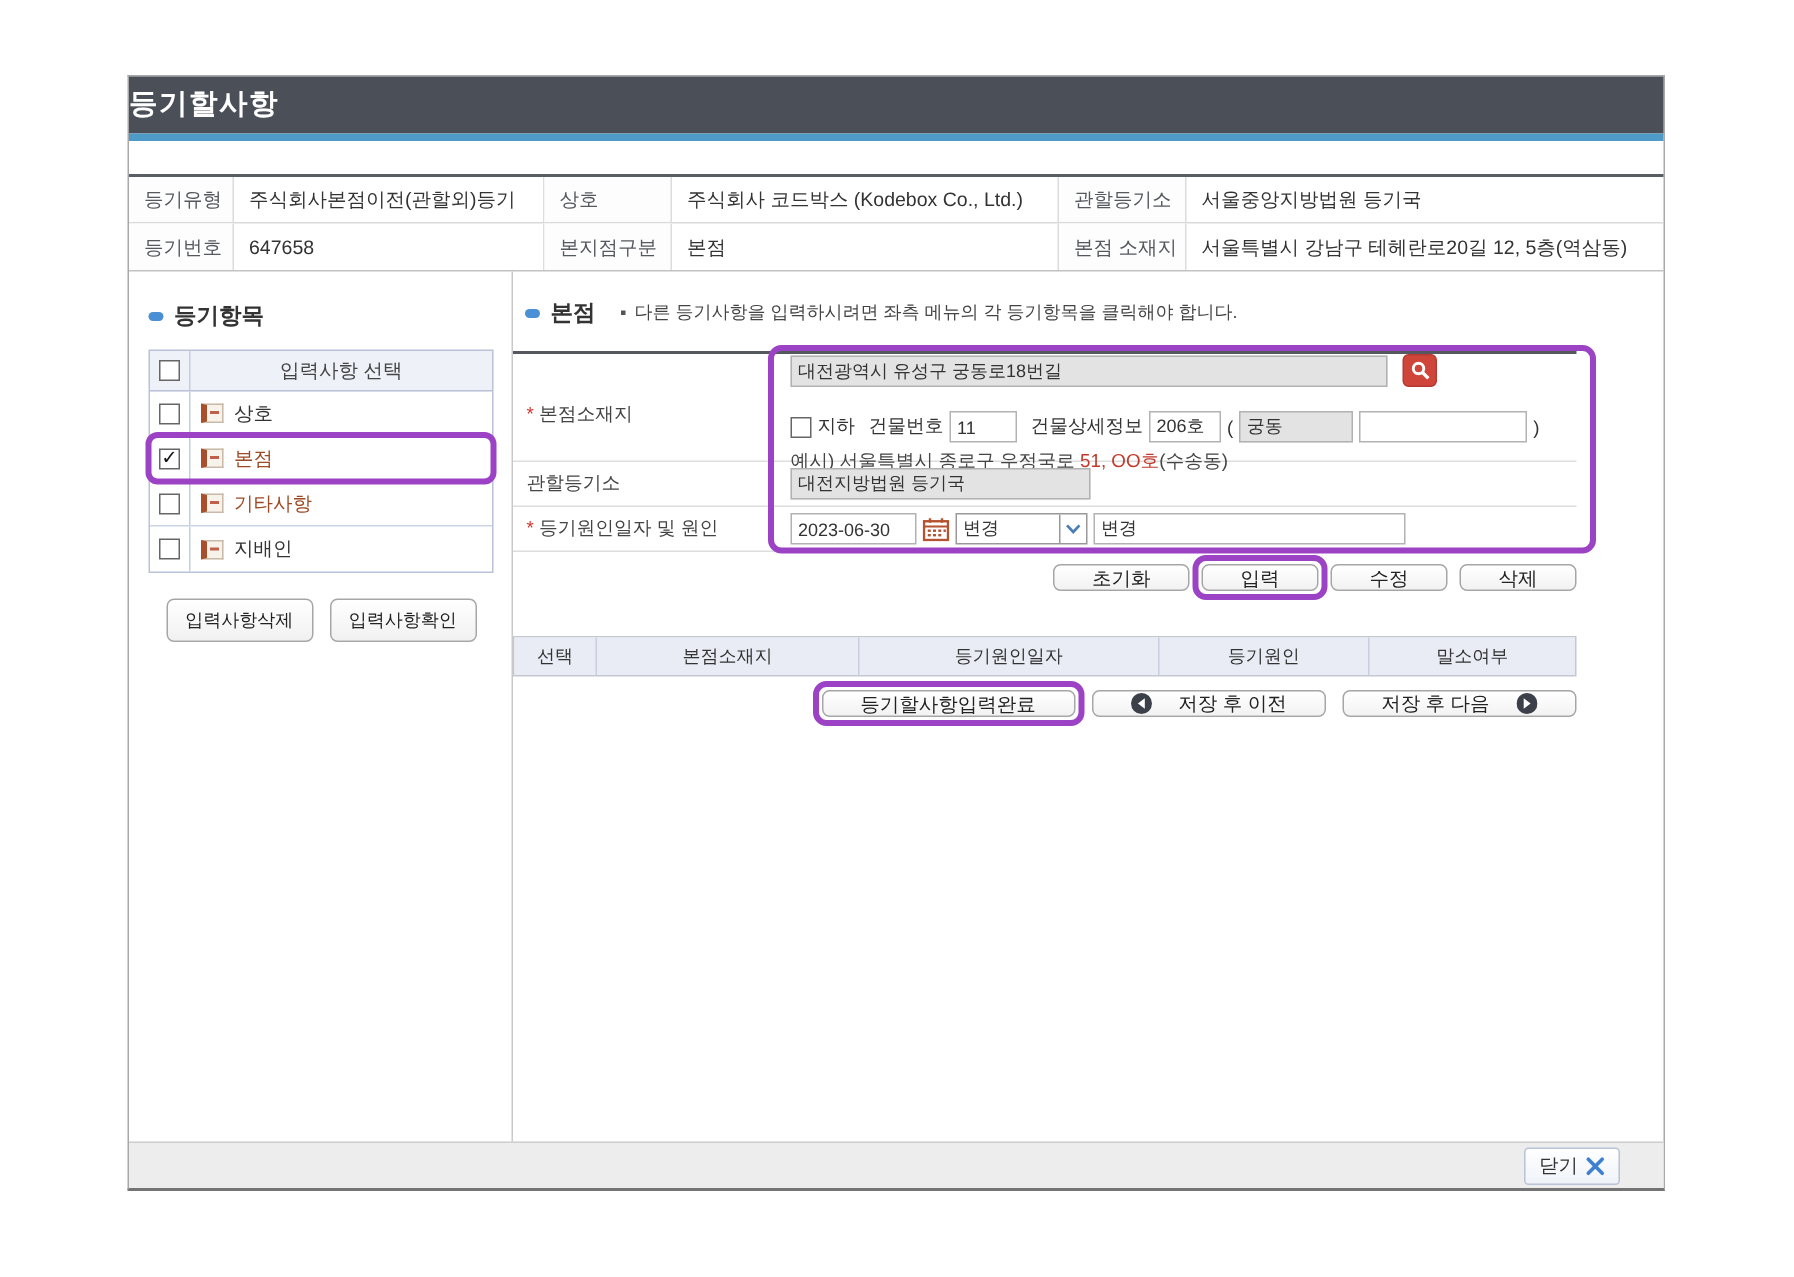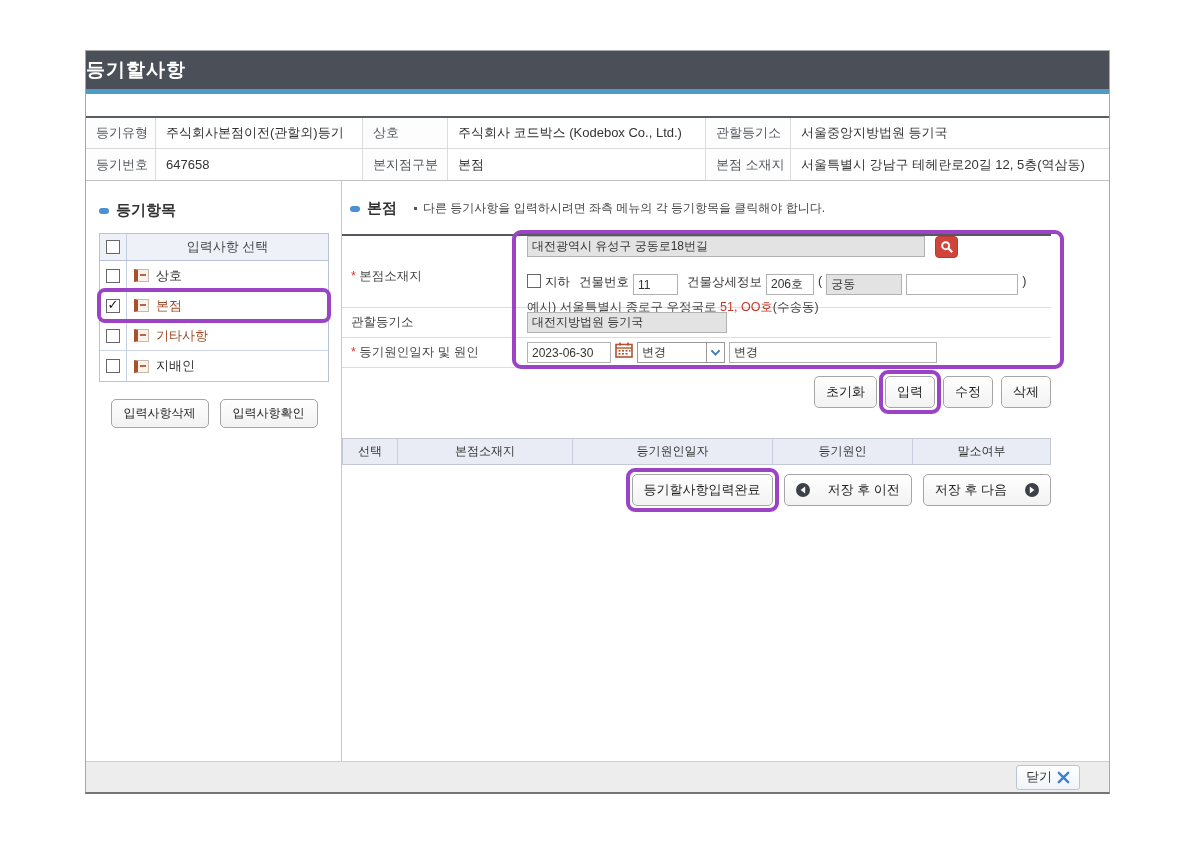--- a/index.html
+++ b/index.html
@@ -56,40 +56,40 @@
   .note { margin-left:17px; font-size:12px; color:#444; display:flex; align-items:center; }
   .note::before { content:""; width:3px; height:3px; background:#555; display:inline-block; margin-right:6px; }
 
   .form { margin-top:16px; border-top:2px solid #55585e; position:relative; }
   .form-row { display:grid; grid-template-columns:180px 1fr; border-bottom:1px solid #ddd; align-items:center; }
   .form-label { font-size:12.5px; color:#444; padding-left:9px; }
   .req::before { content:"* "; color:#d0392e; }
   .row1 { height:72px; }
   .row2, .row3 { height:30px; }
   .field { padding-left:5px; }
-  .fline { display:flex; align-items:flex-start; gap:4px; font-size:12.5px; color:#333; }
+  .fline { display:flex; align-items:center; gap:4px; font-size:12.5px; color:#333; }
   .inp { height:21px; border:1px solid #b2b2b2; font-size:12px; padding:0 4px; font-family:inherit; color:#333; background:#fff; }
   .ro { background:#e3e3e3; }
   .addr-inp { width:398px; }
   .search-btn { width:23px; height:22px; margin-left:6px; background:#d0453a; border:1px solid #b53a30;
     border-radius:4px; display:inline-flex; align-items:center; justify-content:center; cursor:pointer; }
   .example { font-size:12.5px; color:#444; margin-top:4px; }
   .ex-red { color:#c0392b; }
   .mt3 { margin-top:16px; }
   .sp { margin-left:5px; }
   .fake-select { width:88px; height:21px; border:1px solid #999; background:#fff; display:inline-flex;
     align-items:center; font-size:12px; color:#333; cursor:pointer; }
   .fake-select .sel-text { flex:1; padding-left:4px; }
   .sel-arrow { width:18px; height:100%; border-left:1px solid #999; display:flex; align-items:center; justify-content:center; }
   .cal-btn { background:none; border:none; cursor:pointer; display:inline-flex; padding:0; }
   .form-overlay { position:absolute; left:170px; top:-6px; width:552px; height:139px;
     border:4px solid var(--purple); border-radius:9px; pointer-events:none; z-index:5; }
 
   .form-actions { display:flex; justify-content:flex-end; gap:8px; margin-top:8px; }
-  .act-btn { height:32px; min-width:48px; padding:0 11px; font-size:13px; color:#222;
+  .act-btn { height:18px; min-width:48px; padding:0 25px; font-size:13px; color:#222;
     background:linear-gradient(#ffffff,#f2f2f2); border:1px solid #a6a6a6; border-radius:5px;
     font-family:inherit; cursor:pointer; position:relative; }
   .hl-btn::after { content:""; position:absolute; inset:-7px; border:4px solid var(--purple);
     border-radius:9px; pointer-events:none; z-index:6; }
 
   .data-table { margin-top:30px; border:1px solid #c3c8d4; }
   .dt-header { display:grid; grid-template-columns:55px 175px 200px 140px 1fr; height:25px; background:#e9ecf4; }
   .dt-header > div { display:flex; align-items:center; justify-content:center; font-size:12px; color:#333;
     border-right:1px solid #c9cede; }
   .dt-header > div:last-child { border-right:none; }

